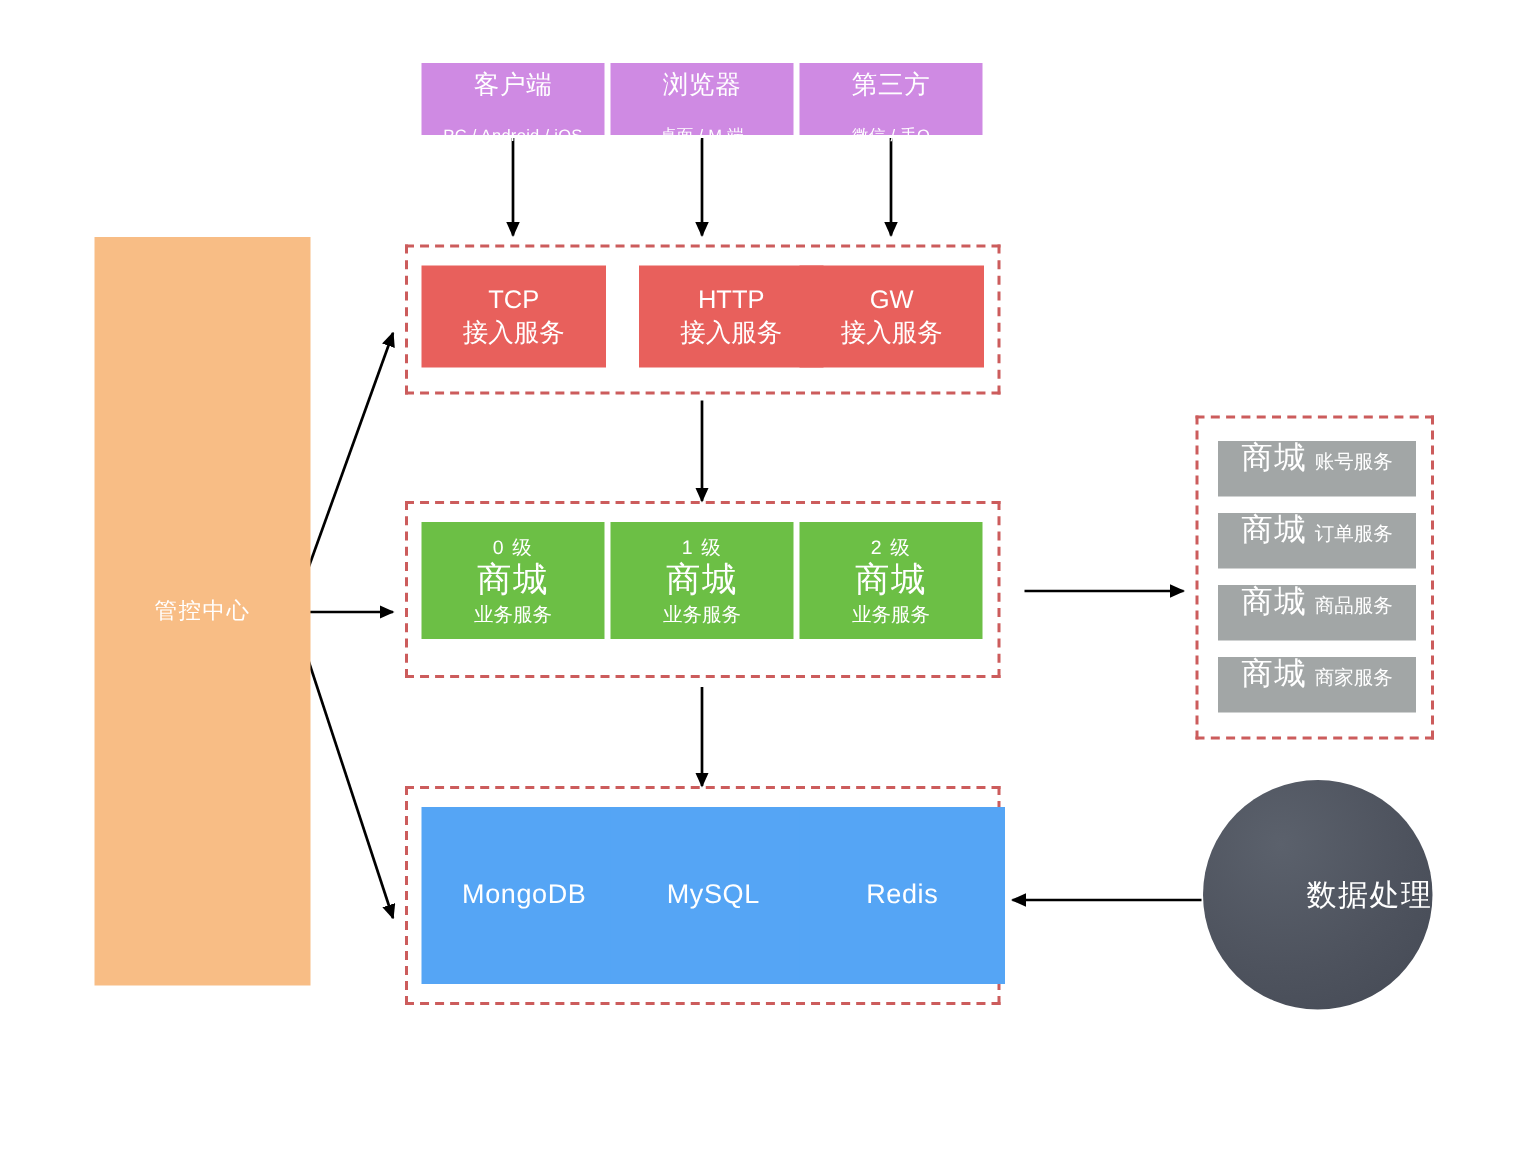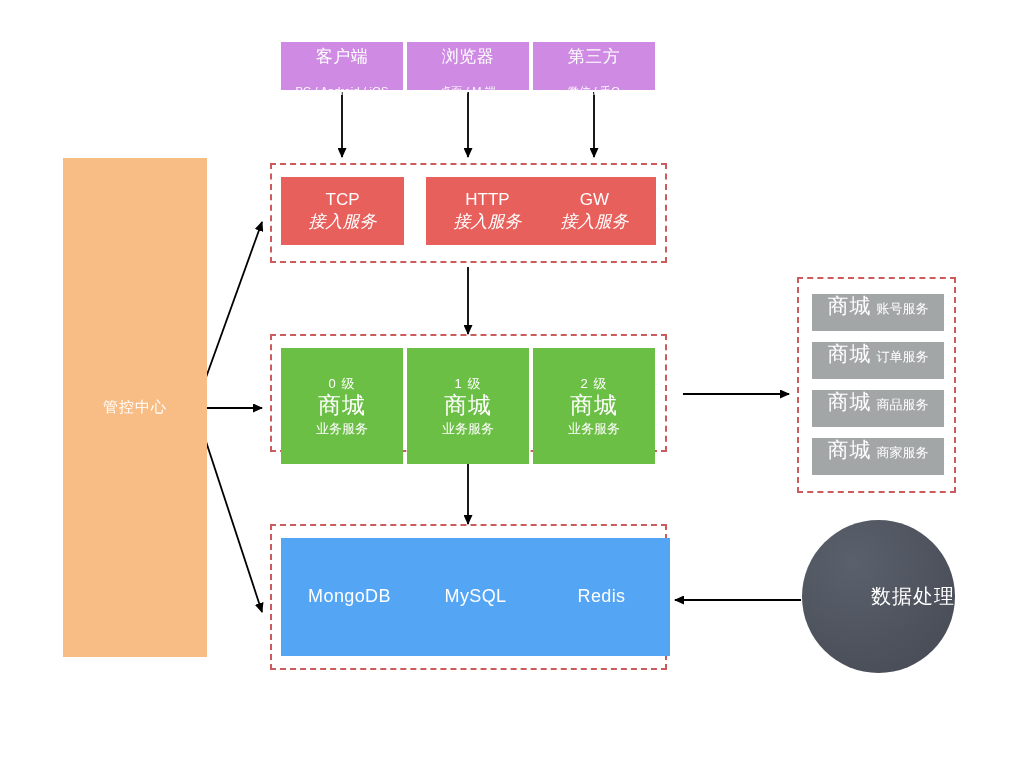--- a/index.html
+++ b/index.html
@@ -55,26 +55,26 @@
     background: transparent;
   }
   
   .access-box {
     background: #e8605c;
     width: 123px;
     height: 68px;
     top: 177px;
   }
   .access-l1 { font-size: 17px; }
-  .access-l2 { font-size: 17px; margin-top: 1px; font-style: italic; }
+  .access-l2 { font-size: 17px; margin-top: 1px; }
   
   .biz-box {
     background: #6cbf45;
     width: 122px;
-    height: 116px;
+    height: 78px;
     top: 348px;
   }
   .biz-l1 { font-size: 13px; letter-spacing: 1px; }
   .biz-l2 { font-size: 23px; letter-spacing: 1px; margin-top: 1px; }
   .biz-l3 { font-size: 13px; margin-top: 1px; }
   
   .db-box {
     background: #55a5f5;
     width: 137px;
     height: 118px;

